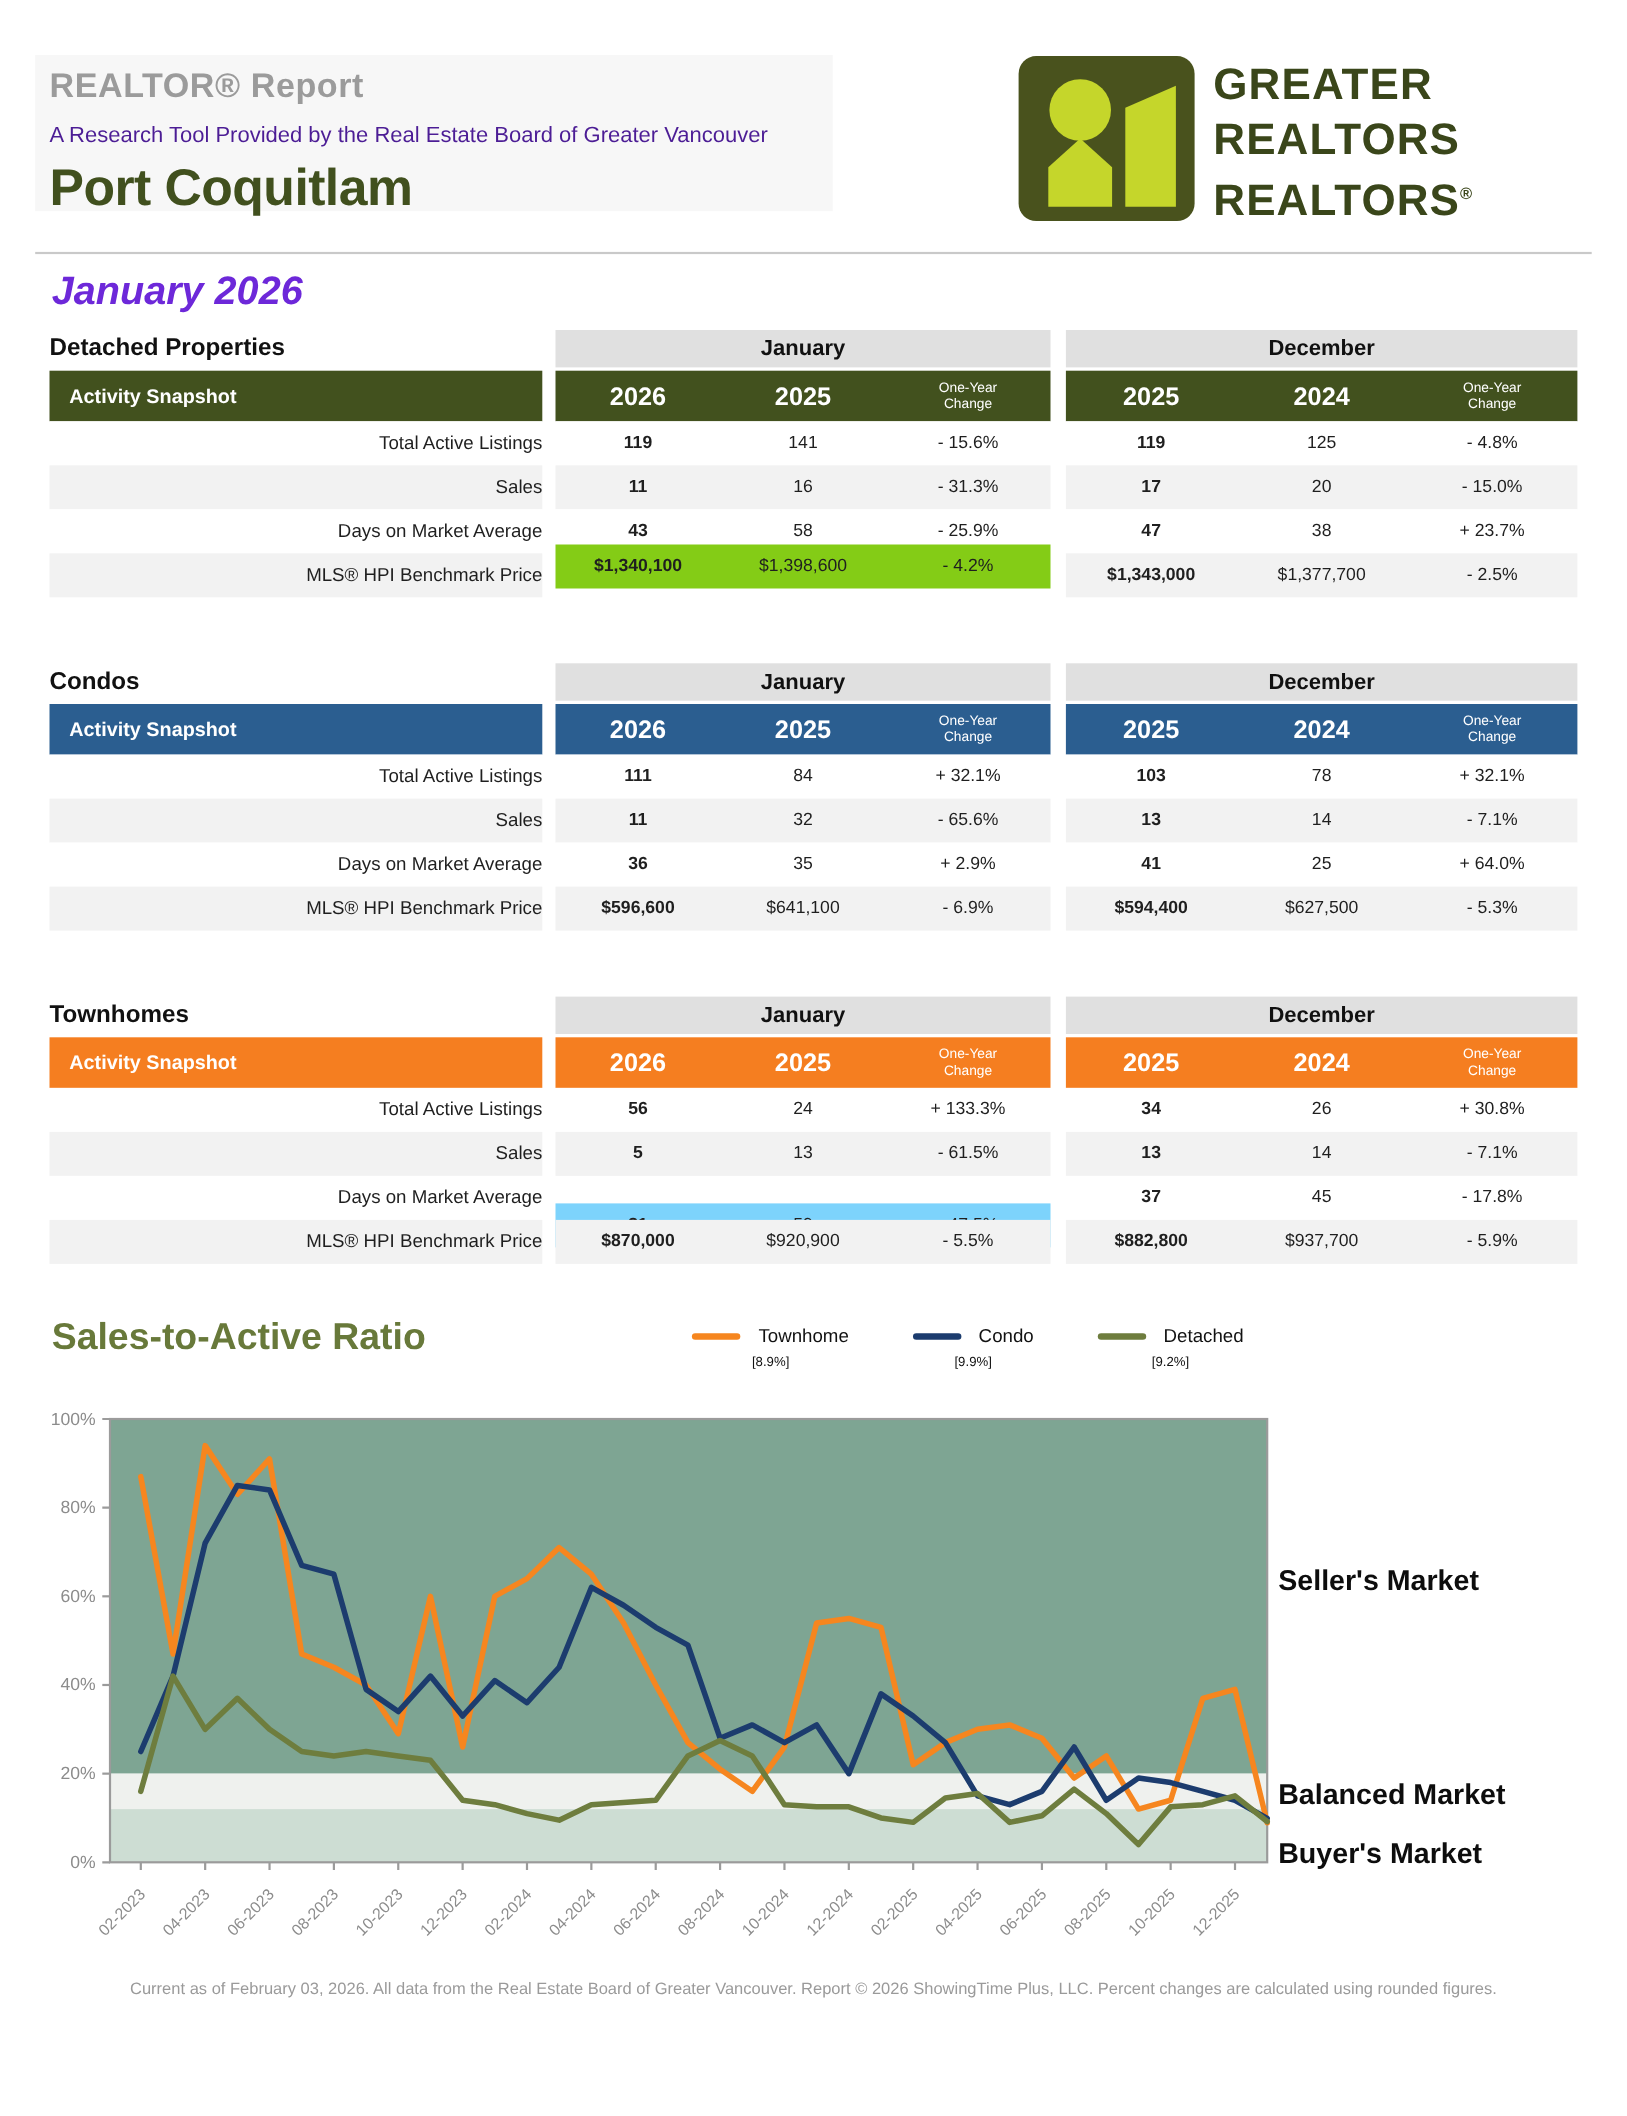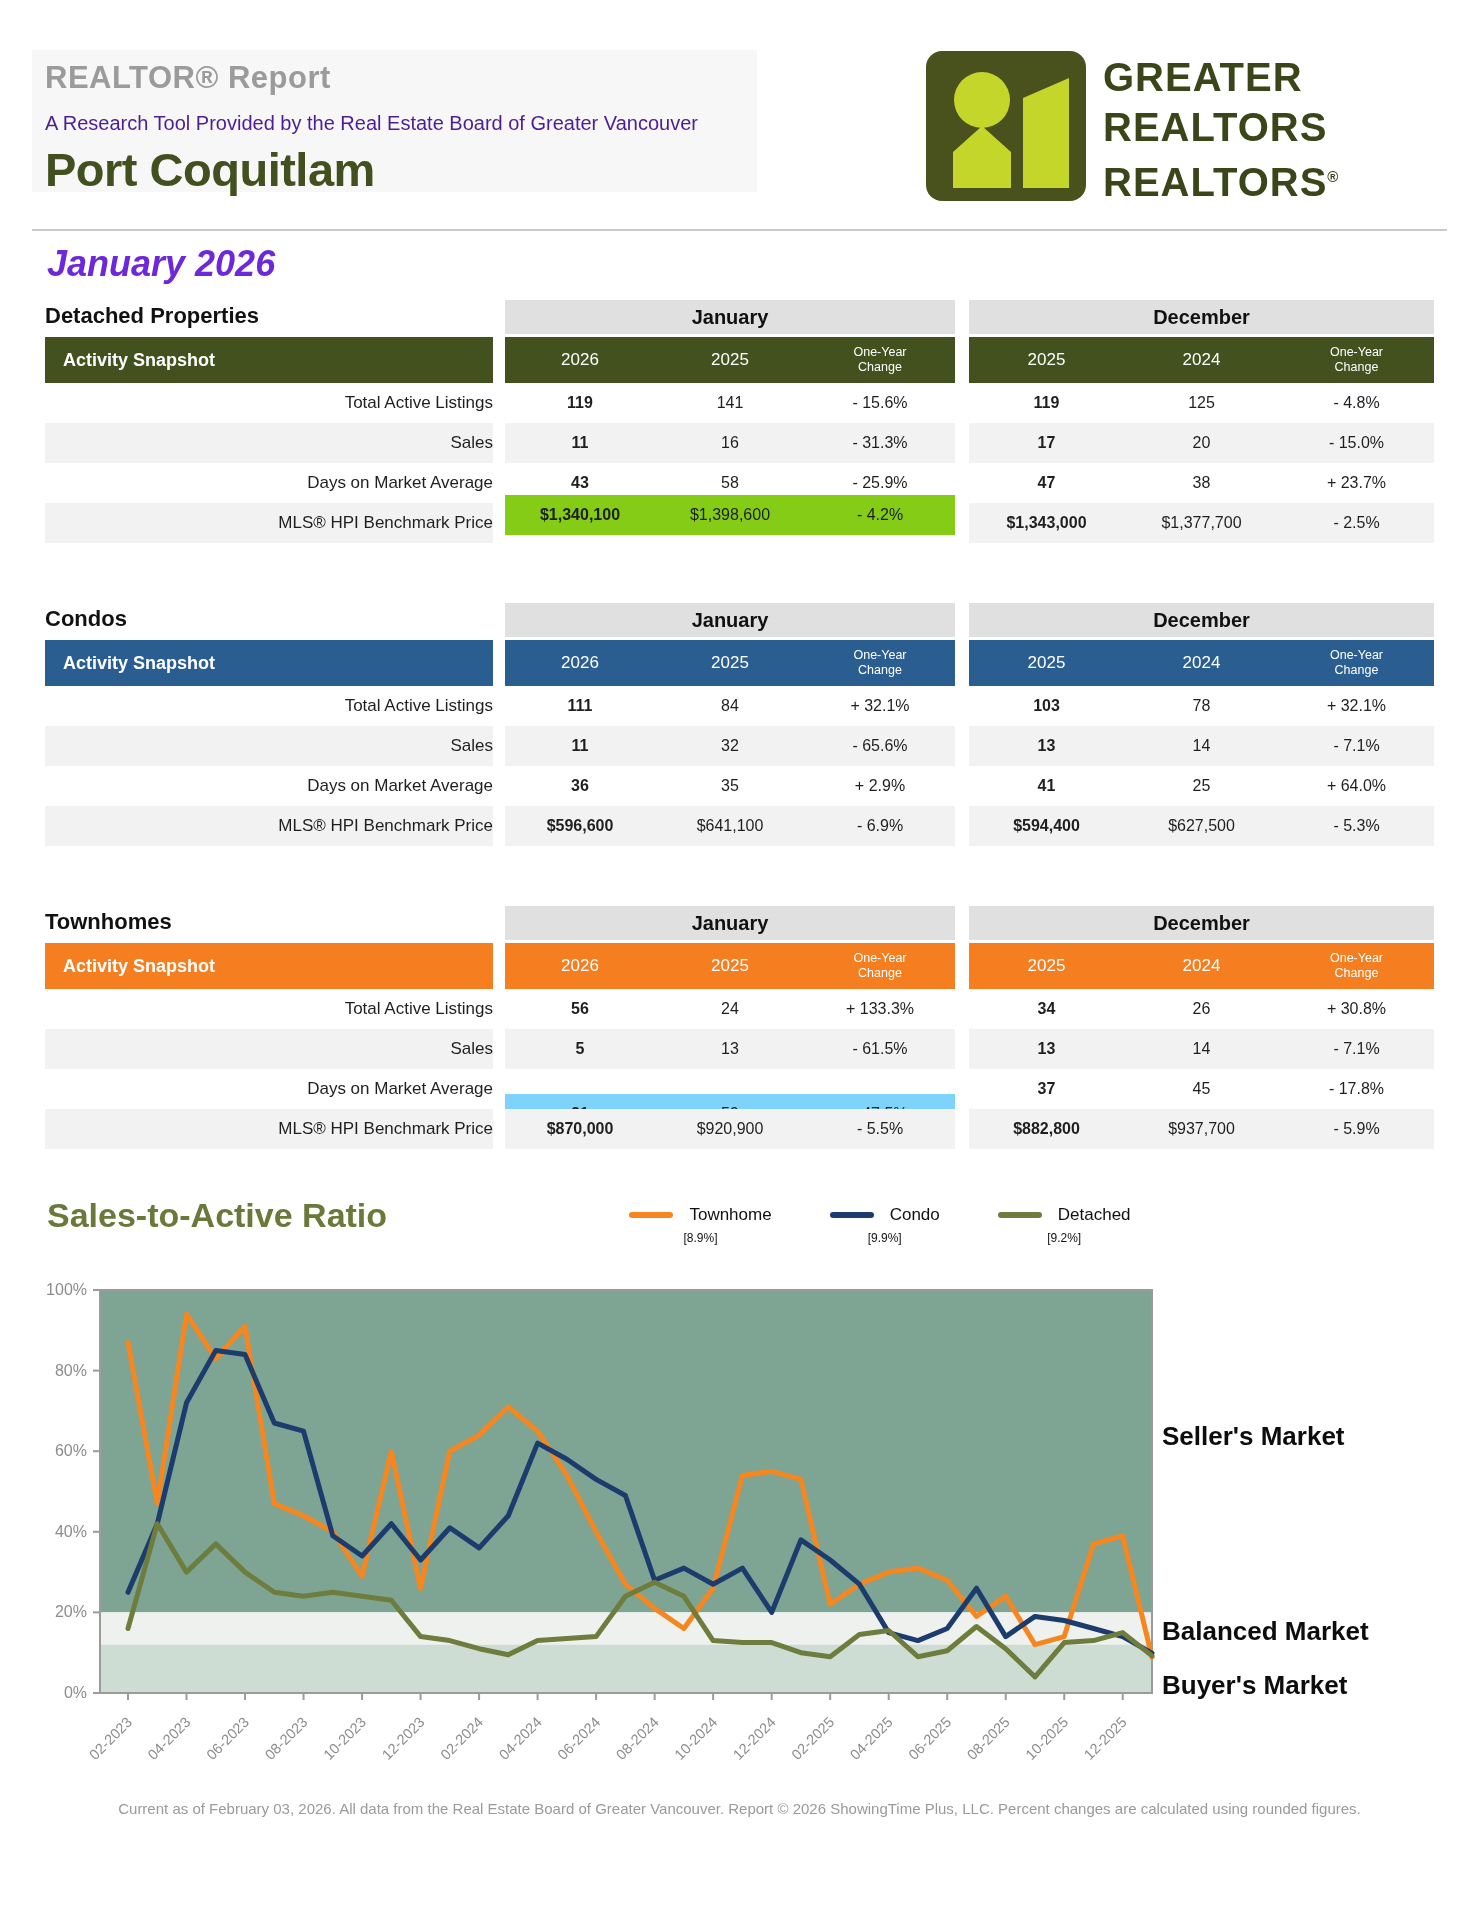--- a/index.html
+++ b/index.html
@@ -14,21 +14,21 @@
   #period-title{left:47px;top:243px;font-size:36px;font-weight:bold;color:#2c5e95;}
   
   #logo-box{left:925px;top:50px;}
   #logo-text{left:1103px;top:52px;font-weight:800;font-size:40px;line-height:50px;color:#3a461a;letter-spacing:1px;font-family:"Liberation Sans",sans-serif;}
   #logo-text sup{font-size:15px;}
   
   .month-band{position:absolute;background:#e0e0e0;display:flex;align-items:center;justify-content:center;font-size:20px;font-weight:bold;color:#111;}
   .section-title{position:absolute;font-size:22px;font-weight:bold;color:#111;}
   .hdr-block{position:absolute;display:flex;align-items:center;color:#fff;}
   .hdr-label{font-size:18px;font-weight:bold;padding-left:18px;}
-  .hdr-col{display:flex;align-items:center;justify-content:center;text-align:center;font-size:17px;font-weight:normal;height:100%;}
+  .hdr-col{display:flex;align-items:center;justify-content:center;text-align:center;font-size:23px;font-weight:bold;height:100%;}
   .hdr-col.small{font-size:12.5px;font-weight:normal;line-height:1.2;}
   .row-block{position:absolute;display:flex;align-items:center;justify-content:flex-end;}
   .row-label{font-size:17px;color:#1f1f1f;padding-left:18px;}
   .cell{display:flex;align-items:center;justify-content:center;font-size:16px;color:#1f1f1f;height:100%;}
   .cell.bold{font-weight:bold;}
   
   #chart-title{left:47px;top:1196px;font-size:34px;font-weight:bold;color:#68793a;}
   #legend{left:500px;top:1205px;width:760px;display:flex;justify-content:center;gap:58px;}
   .legend-item{display:flex;flex-direction:column;align-items:center;}
   .legend-top{display:flex;align-items:center;gap:6px;}

